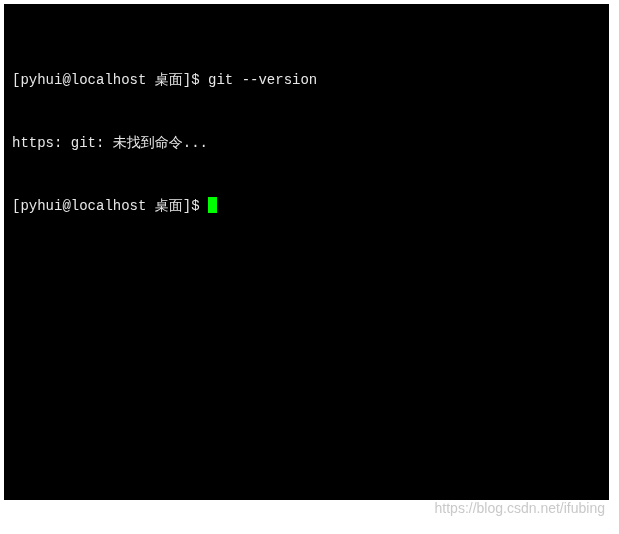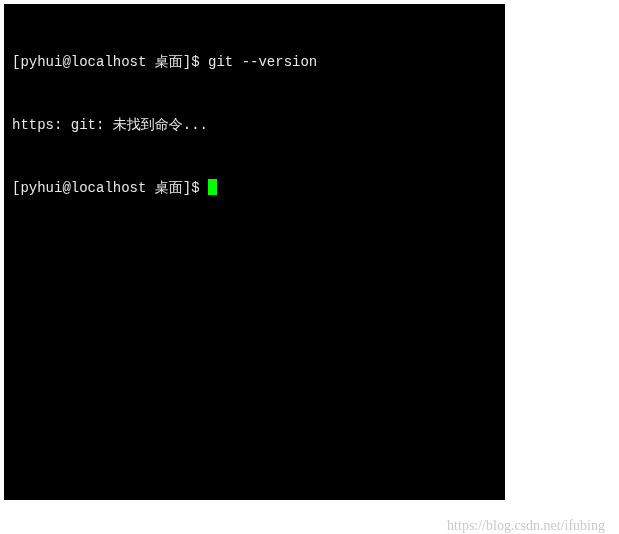--- a/index.html
+++ b/index.html
@@ -8,24 +8,24 @@
       box-sizing: border-box;
     }
     body {
       width: 619px;
       height: 534px;
       background: #ffffff;
       position: relative;
       font-family: "Consolas", "Monaco", "Courier New", monospace;
     }
     .terminal {
-      width: 501px;
+      width: 605px;
       height: 496px;
       background: #000000;
-      padding: 6px 8px;
+      padding: 24px 8px;
       margin: 4px;
       color: #e8e8e8;
       font-size: 14px;
       line-height: 1.5;
       white-space: pre;
       overflow: hidden;
     }
     .line {
       display: block;
     }
@@ -41,24 +41,24 @@
     .cursor {
       display: inline-block;
       width: 9px;
       height: 16px;
       background: #00ff00;
       vertical-align: text-bottom;
       margin-bottom: 1px;
     }
     .watermark {
       position: absolute;
-      bottom: 0;
+      bottom: 18px;
       right: 14px;
       color: #c9c9c9;
-      font-family: Liberation Serif, serif;
+      font-family: Liberation Sans, sans-serif;
       font-size: 14px;
     }
   </style>
 </head>
 <body>
 
 <div class="terminal">
   <span class="line"><span class="prompt">[pyhui@localhost 桌面]$ </span><span class="command">git --version</span></span>
   <span class="line"><span class="output">https: git: 未找到命令...</span></span>
   <span class="line"><span class="prompt">[pyhui@localhost 桌面]$ </span><span class="cursor"></span></span>

